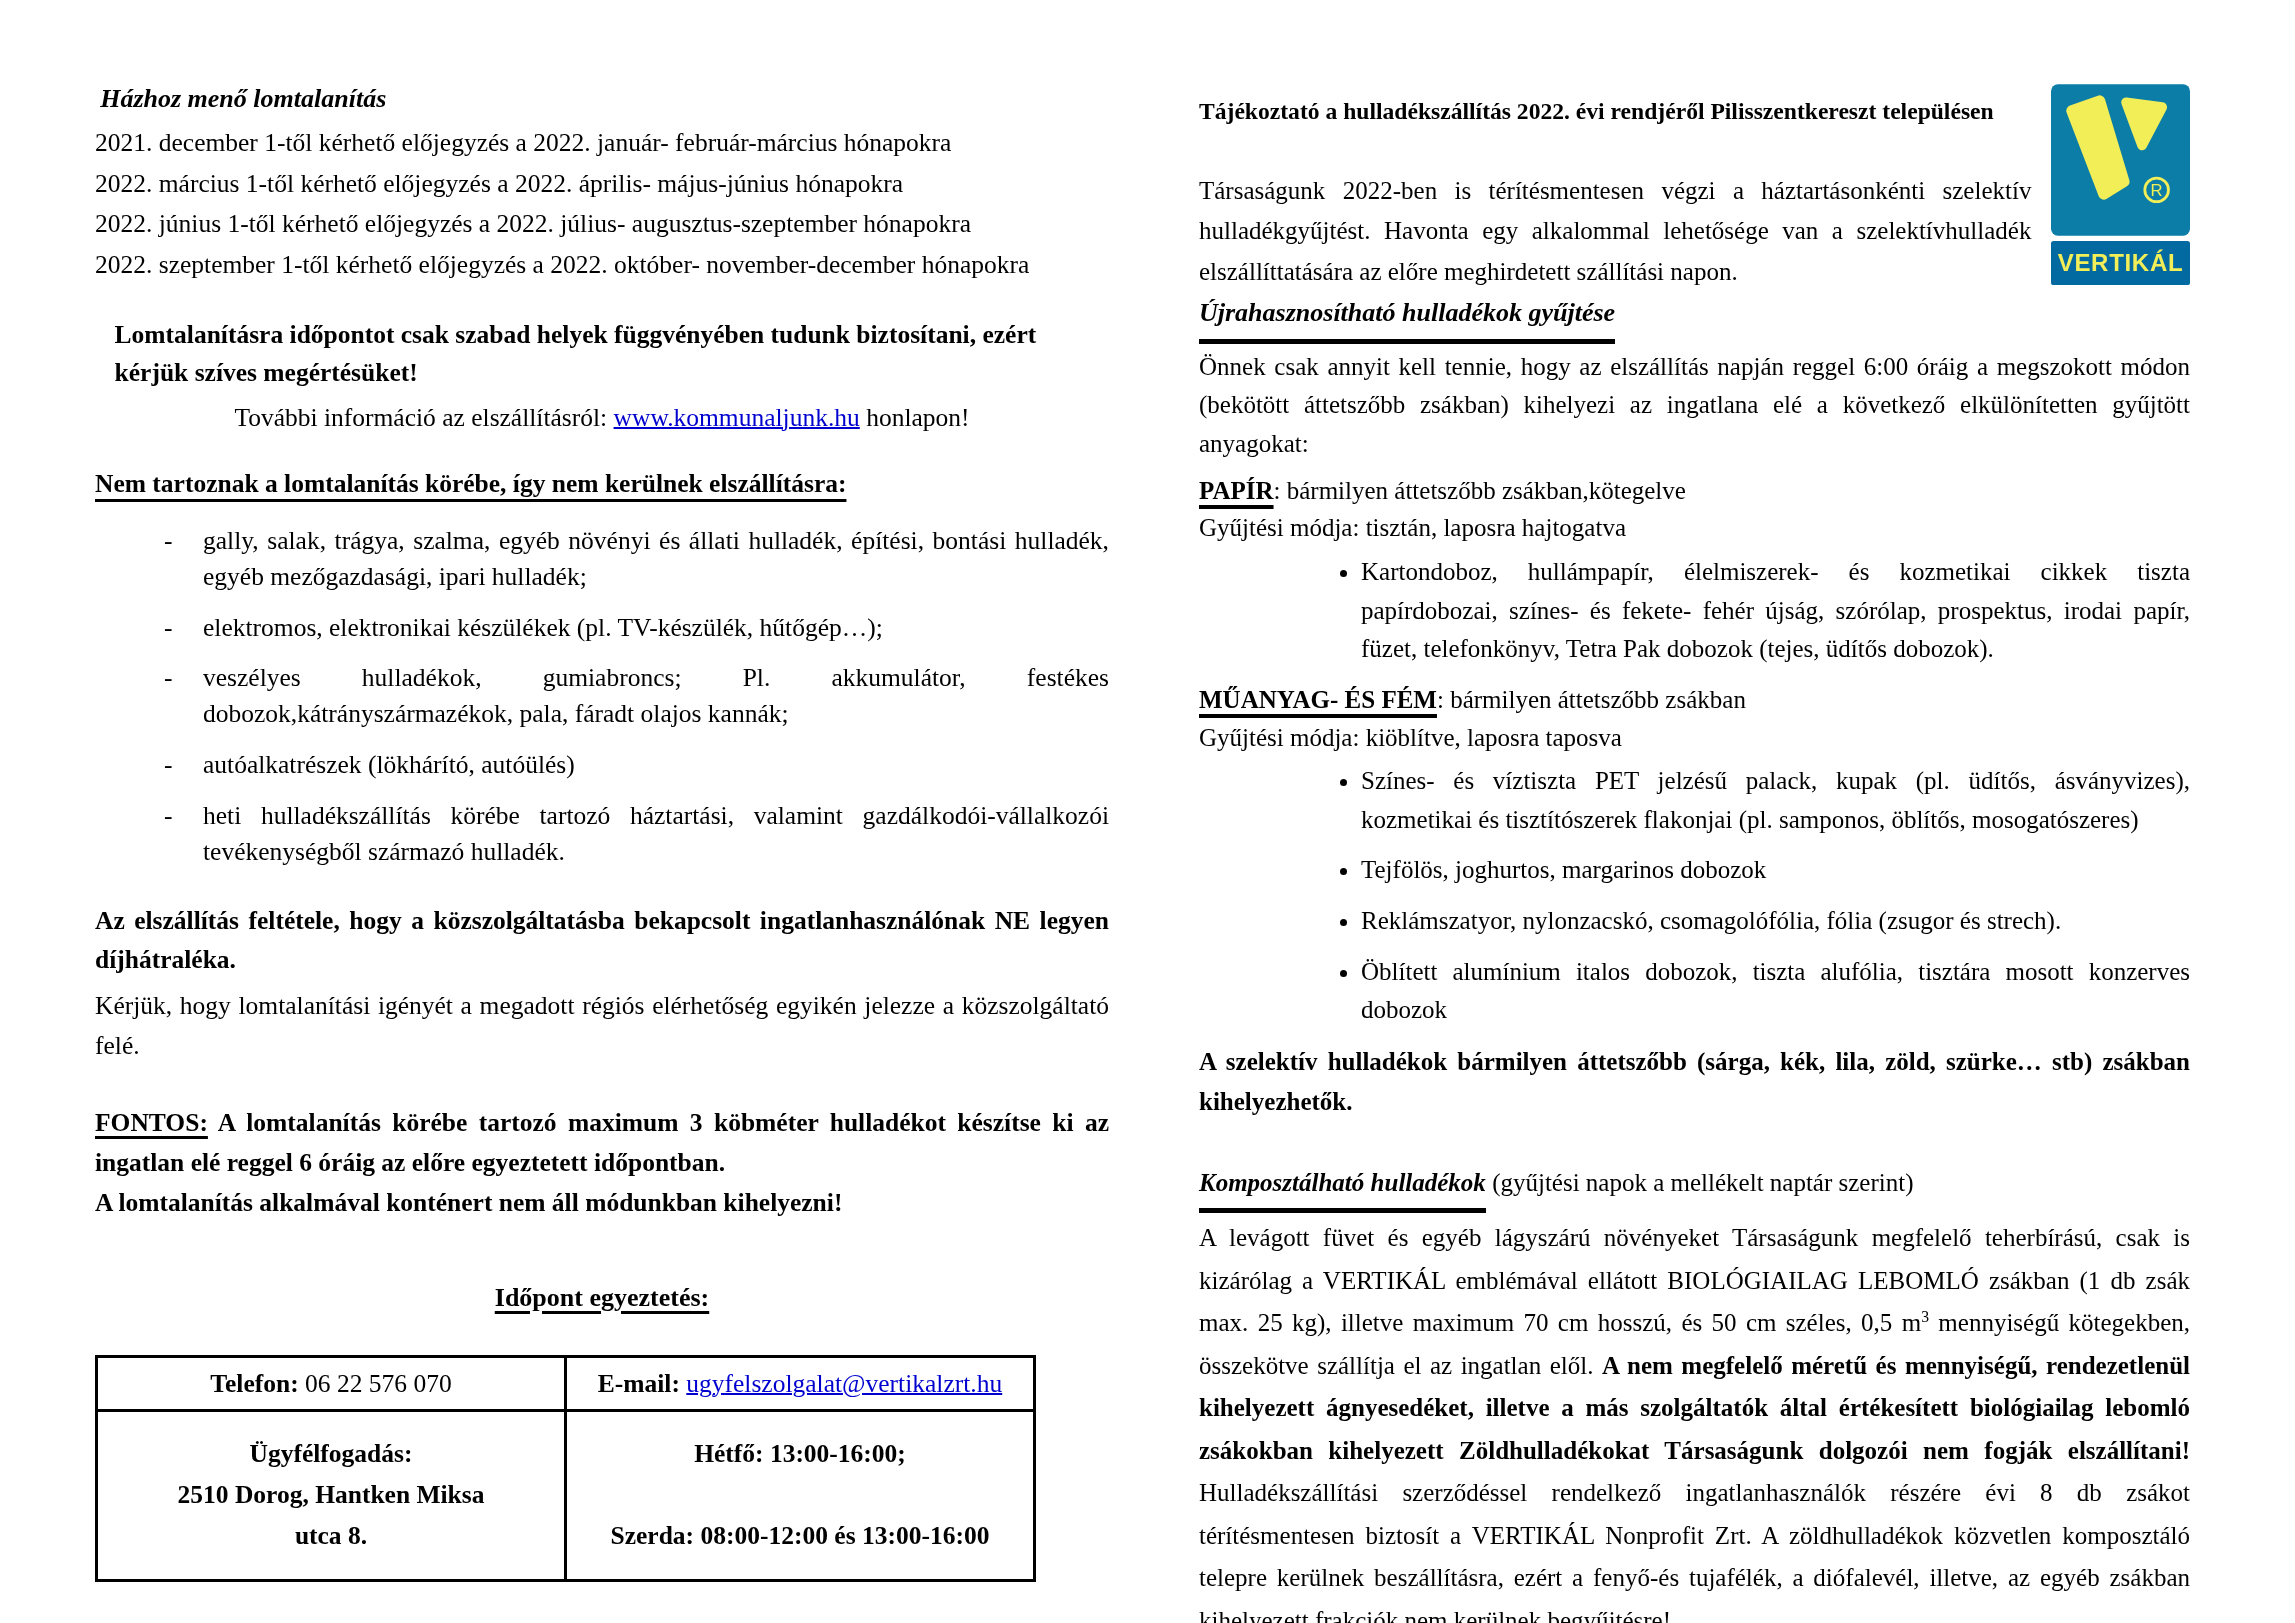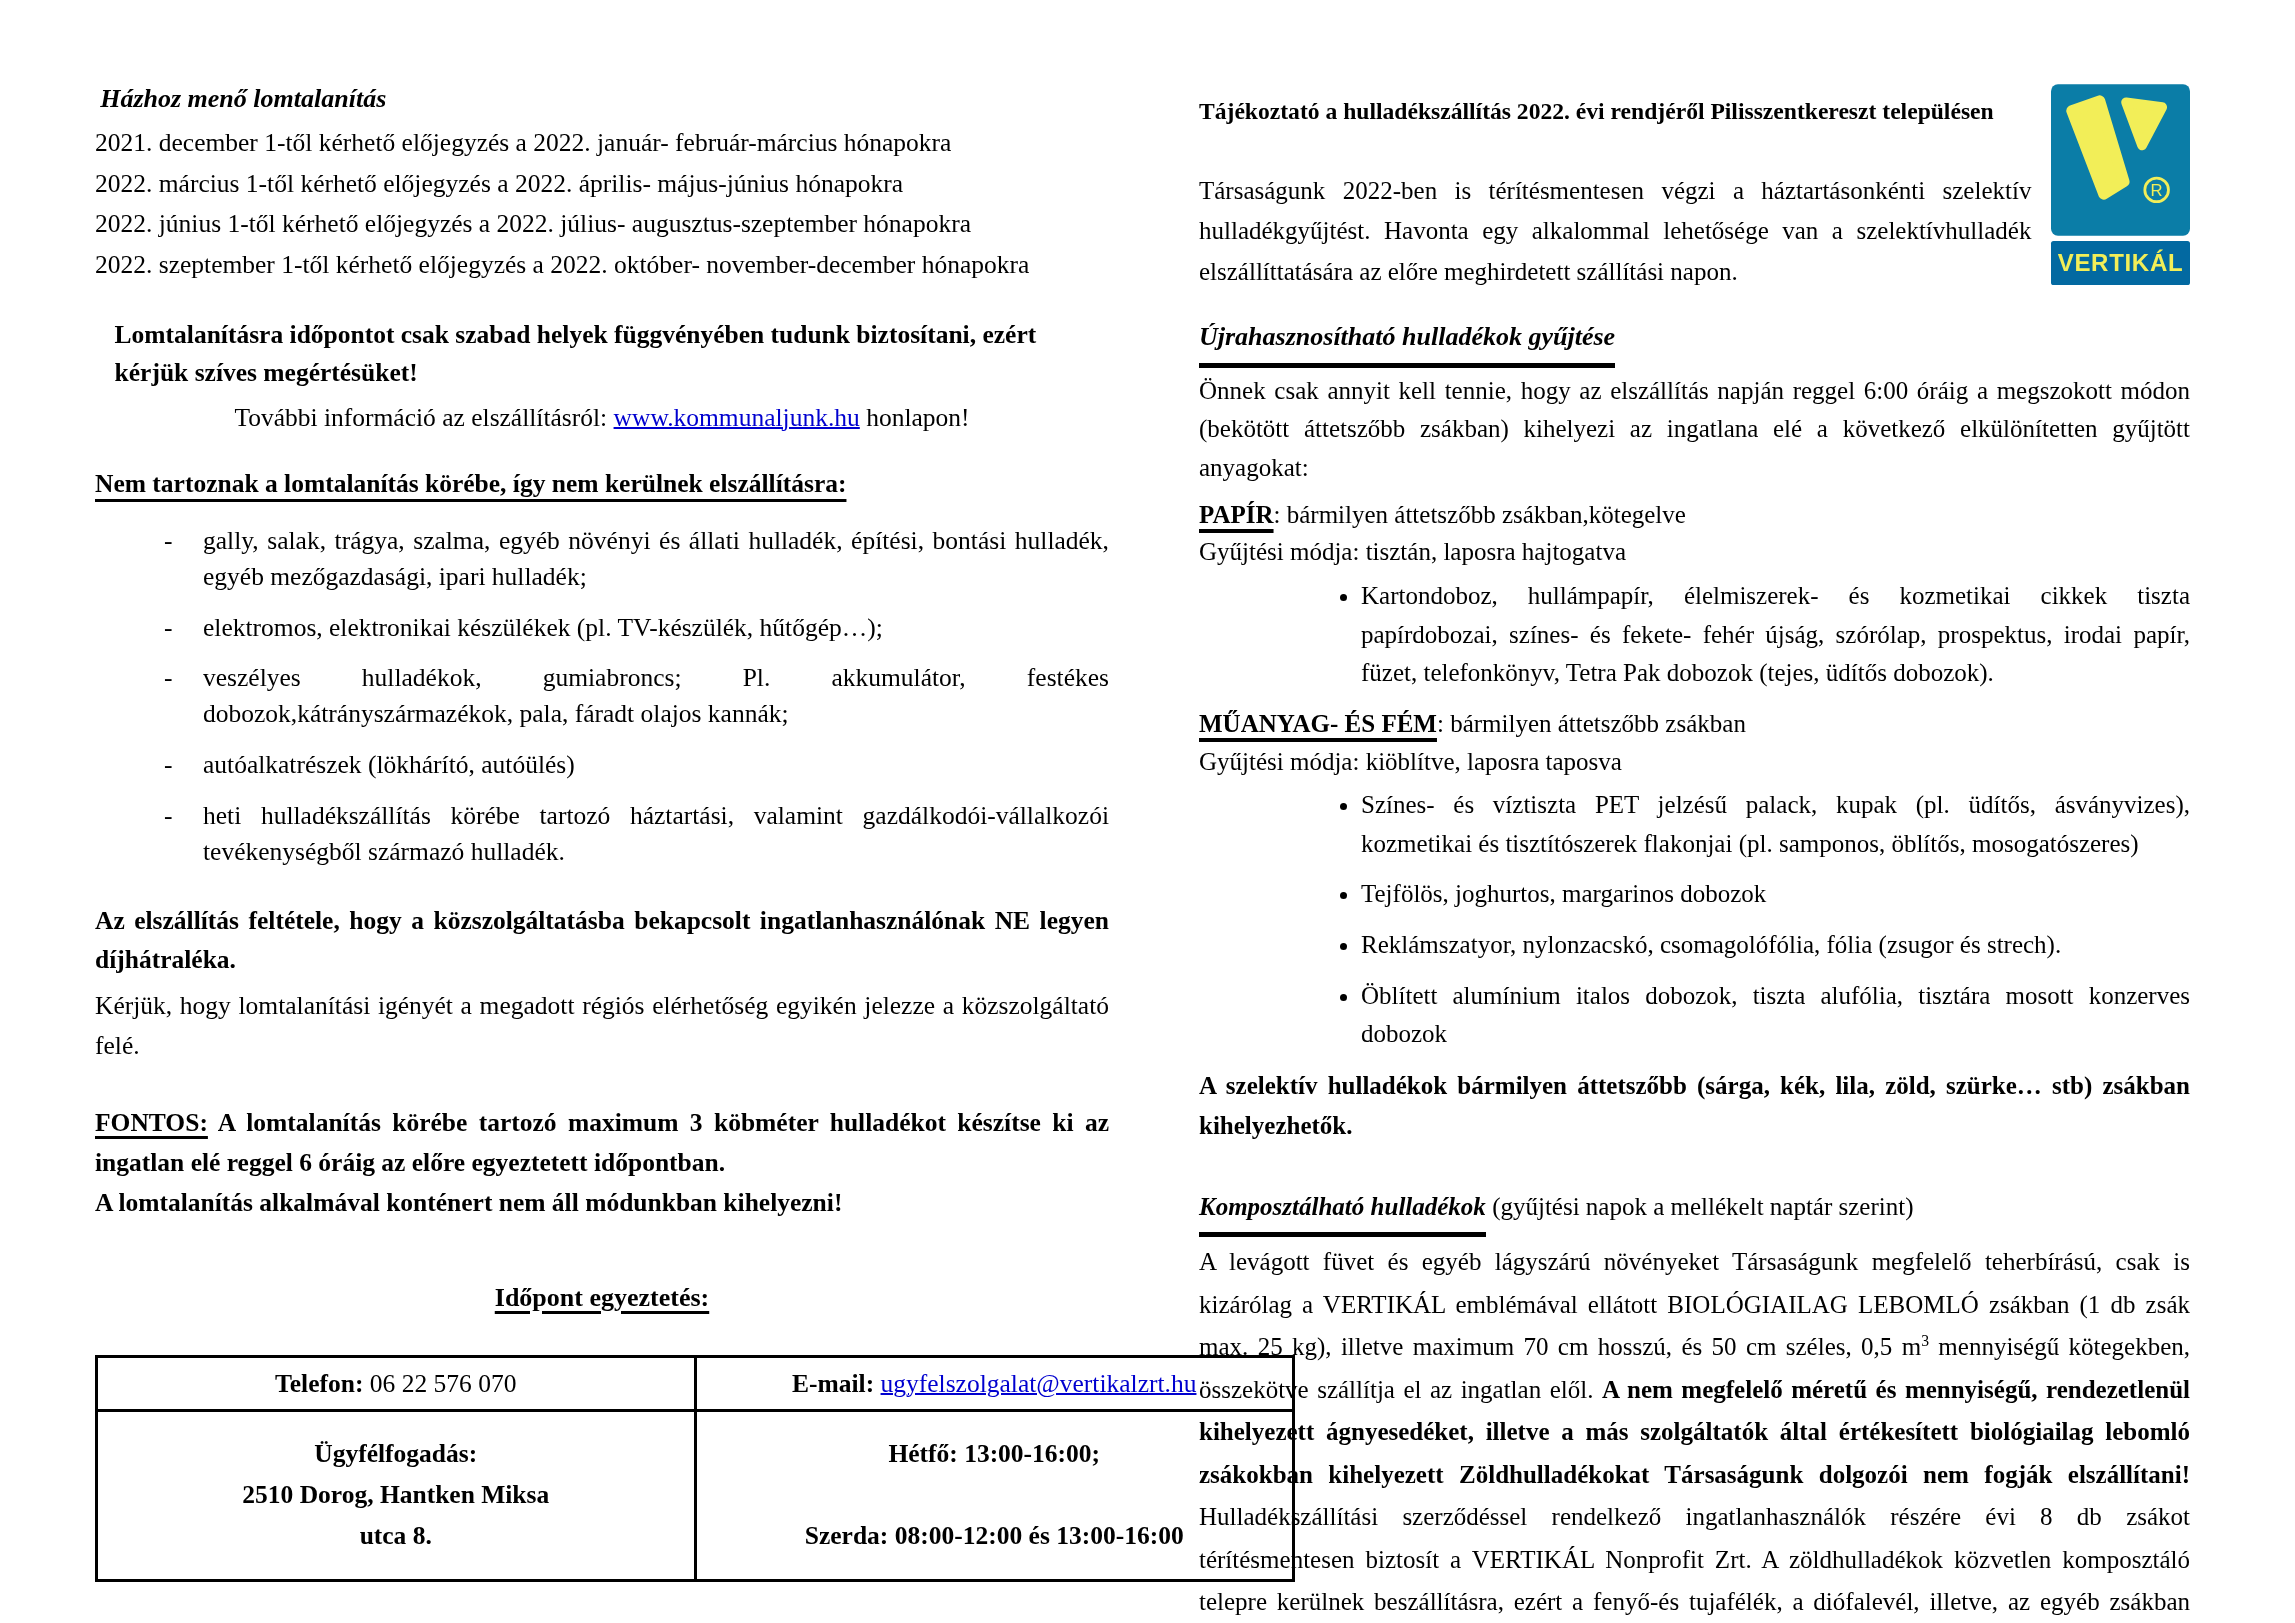--- a/index.html
+++ b/index.html
@@ -20,37 +20,37 @@
   .excl-head{font-weight:bold;text-decoration:underline;text-decoration-thickness:3.3px;text-underline-offset:6.5px;margin:0 0 23.6px;}
   ul.excl{list-style:none;margin:0;padding:0;}
   ul.excl li{position:relative;padding-left:108px;margin-bottom:14.4px;line-height:1.42;text-align:justify;}
   ul.excl li::before{content:"-";position:absolute;left:69px;top:0;}
   .cond{font-weight:bold;line-height:1.55;margin:31px 0 6.5px;text-align:justify;}
   .request{line-height:1.55;margin:0 0 37px;text-align:justify;}
   .fontos{font-weight:bold;line-height:1.6;margin:0 0 3.9px;text-align:justify;}
   .u-thick{text-decoration:underline;text-decoration-thickness:3.3px;text-underline-offset:5.2px;}
   .container-note{font-weight:bold;margin:0 0 65px;}
   .appt{text-align:center;font-weight:bold;font-size:26px;margin:0 0 42px;}
-  table.contact{width:1200px;border-collapse:collapse;text-align:center;table-layout:fixed;}
+  table.contact{width:941px;border-collapse:collapse;text-align:center;table-layout:fixed;}
   table.contact td{border:3.3px solid #000;vertical-align:middle;}
   td.r1{padding:10.5px 5.2px;}
   td.r2{padding:22px 6.5px;font-weight:bold;line-height:1.6;}
   .bold{font-weight:bold;}
   a.link{color:#0000cf;text-decoration:underline;text-decoration-thickness:2px;cursor:pointer;}
   .hours-gap{margin-bottom:41px;}
 
   
   .col-right{font-size:25px;}
   .title{font-weight:bold;font-size:23.6px;line-height:1.4;margin:10.5px 0 0;}
   .logo{float:right;width:139px;margin:0 0 14.4px 19.6px;}
   .logo svg{display:block;}
   .logo-bar{margin-top:5.2px;background:#0369a1;color:#f2ee58;text-align:center;
     font-family:"Liberation Sans","DejaVu Sans",sans-serif;font-weight:bold;font-size:24px;
     padding:7.9px 0;border-radius:2.6px;letter-spacing:0.7px;}
-  .intro{margin:43px 0 30px;text-align:justify;line-height:1.62;}
+  .intro{margin:43px 0 6px;text-align:justify;line-height:1.62;}
   .recy-head{font-size:26px;margin:2.6px 0 19.6px;}
   .bi-ul{font-weight:bold;font-style:italic;border-bottom:5.2px solid #000;padding-bottom:12px;}
   .para{text-align:justify;line-height:1.55;margin:0 0 7.9px;}
   .label-line{margin:6.5px 0 5.2px;line-height:1.5;}
   .lbl-ul{font-weight:bold;text-decoration:underline;text-decoration-thickness:3.9px;text-underline-offset:5.9px;}
   .method{margin:2.6px 0 7.9px;}
   ul.bullets{list-style:disc;margin:10.5px 0 9.2px 98px;padding-left:64px;}
   ul.bullets li{text-align:justify;line-height:1.55;margin-bottom:11.8px;}
   .selective{font-weight:bold;text-align:justify;line-height:1.6;margin:6.5px 0 42px;}
   .compost-head{margin:0 0 15.7px;line-height:1.5;}

